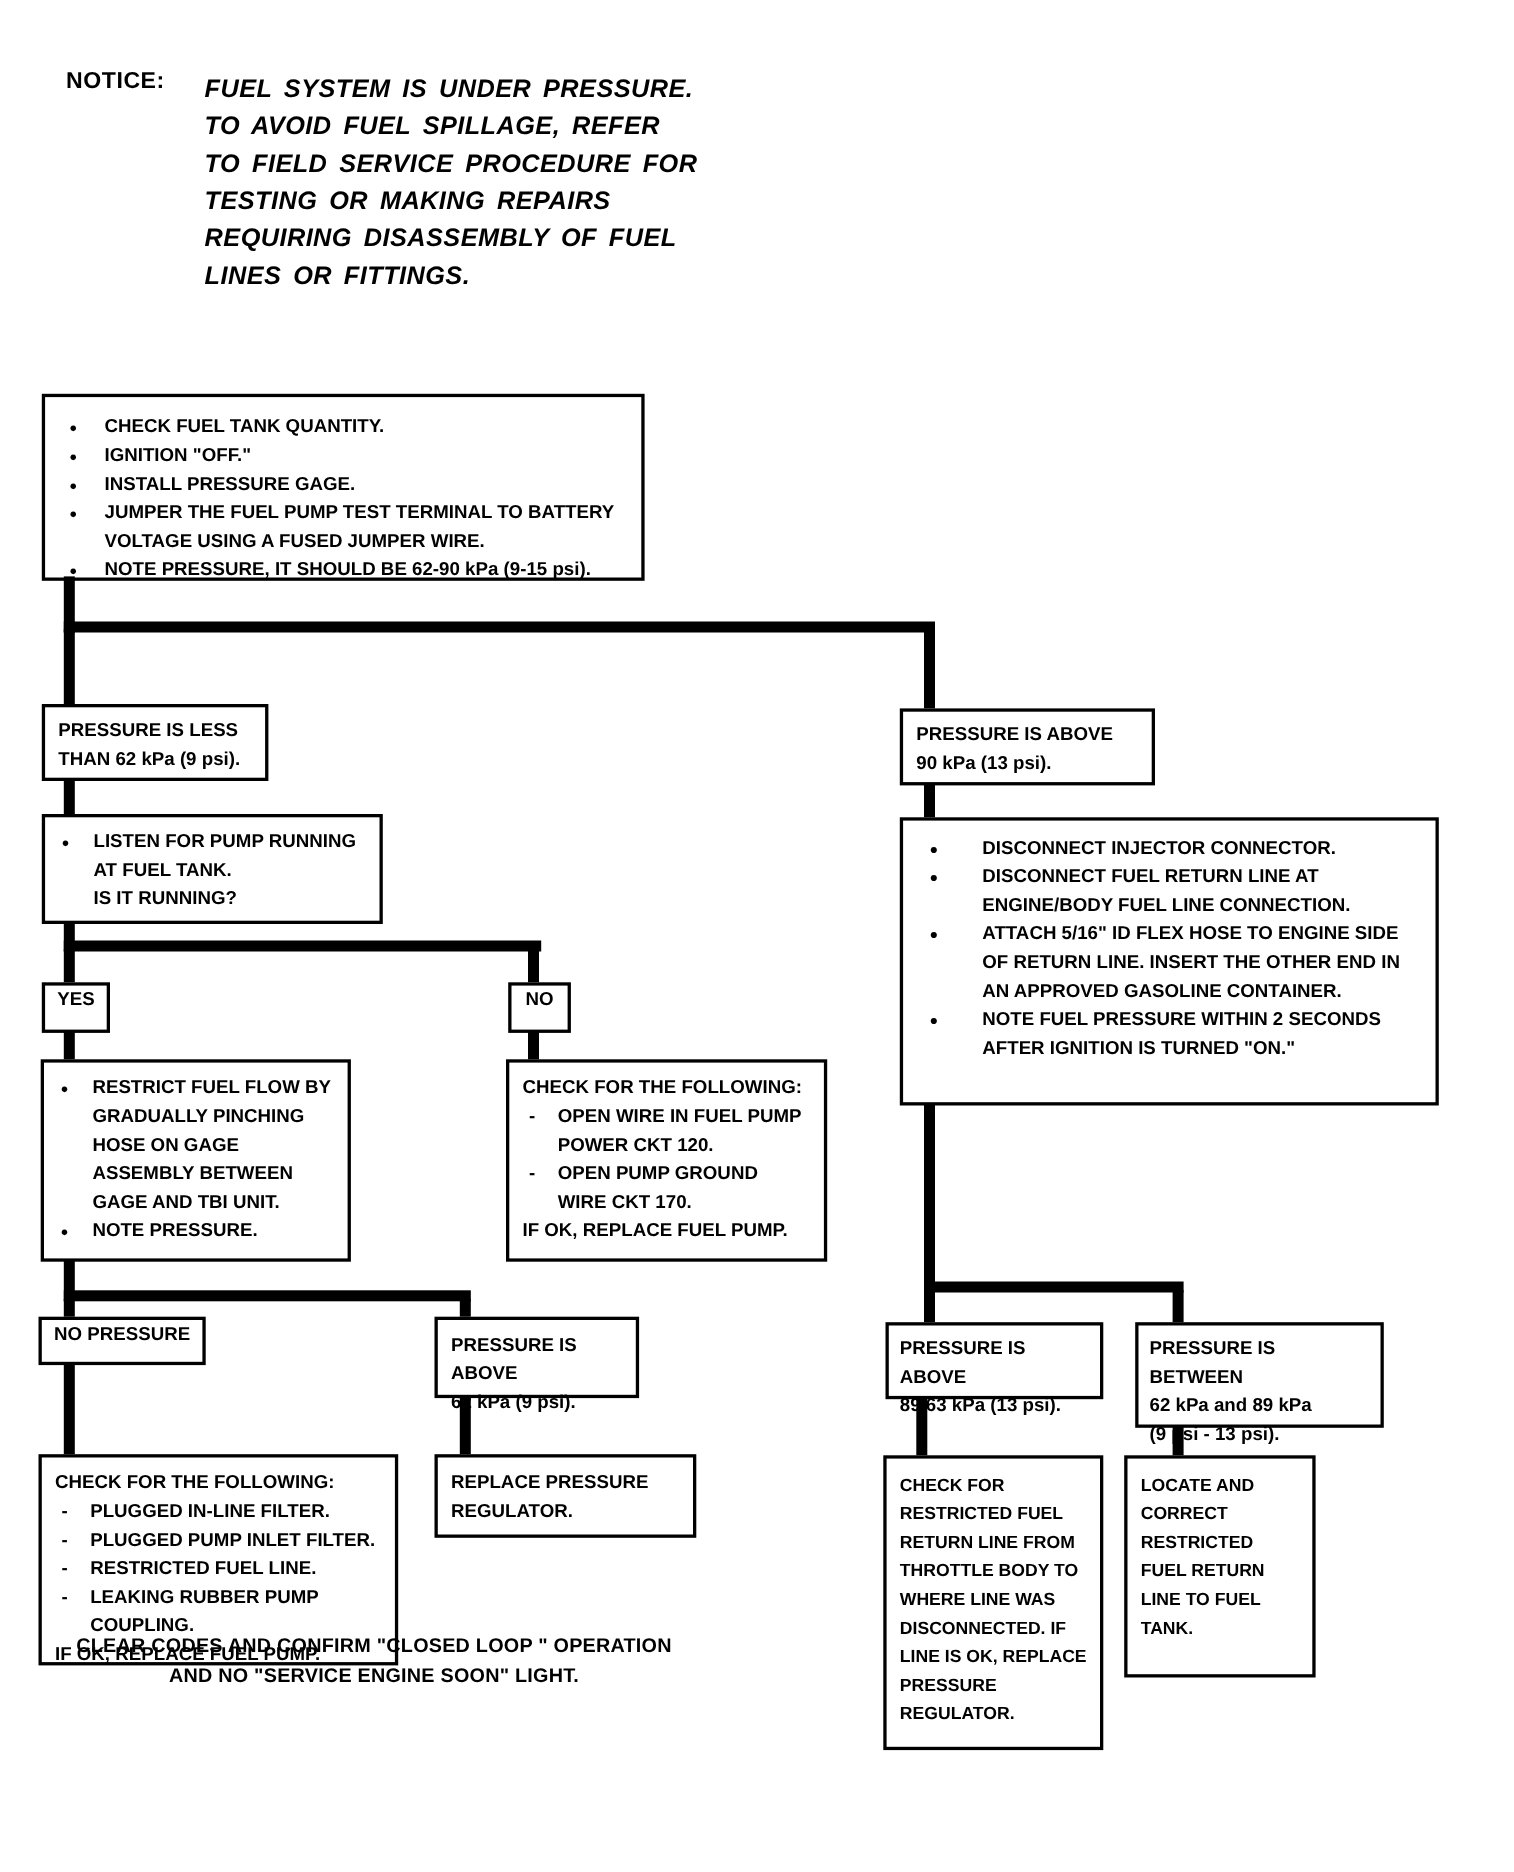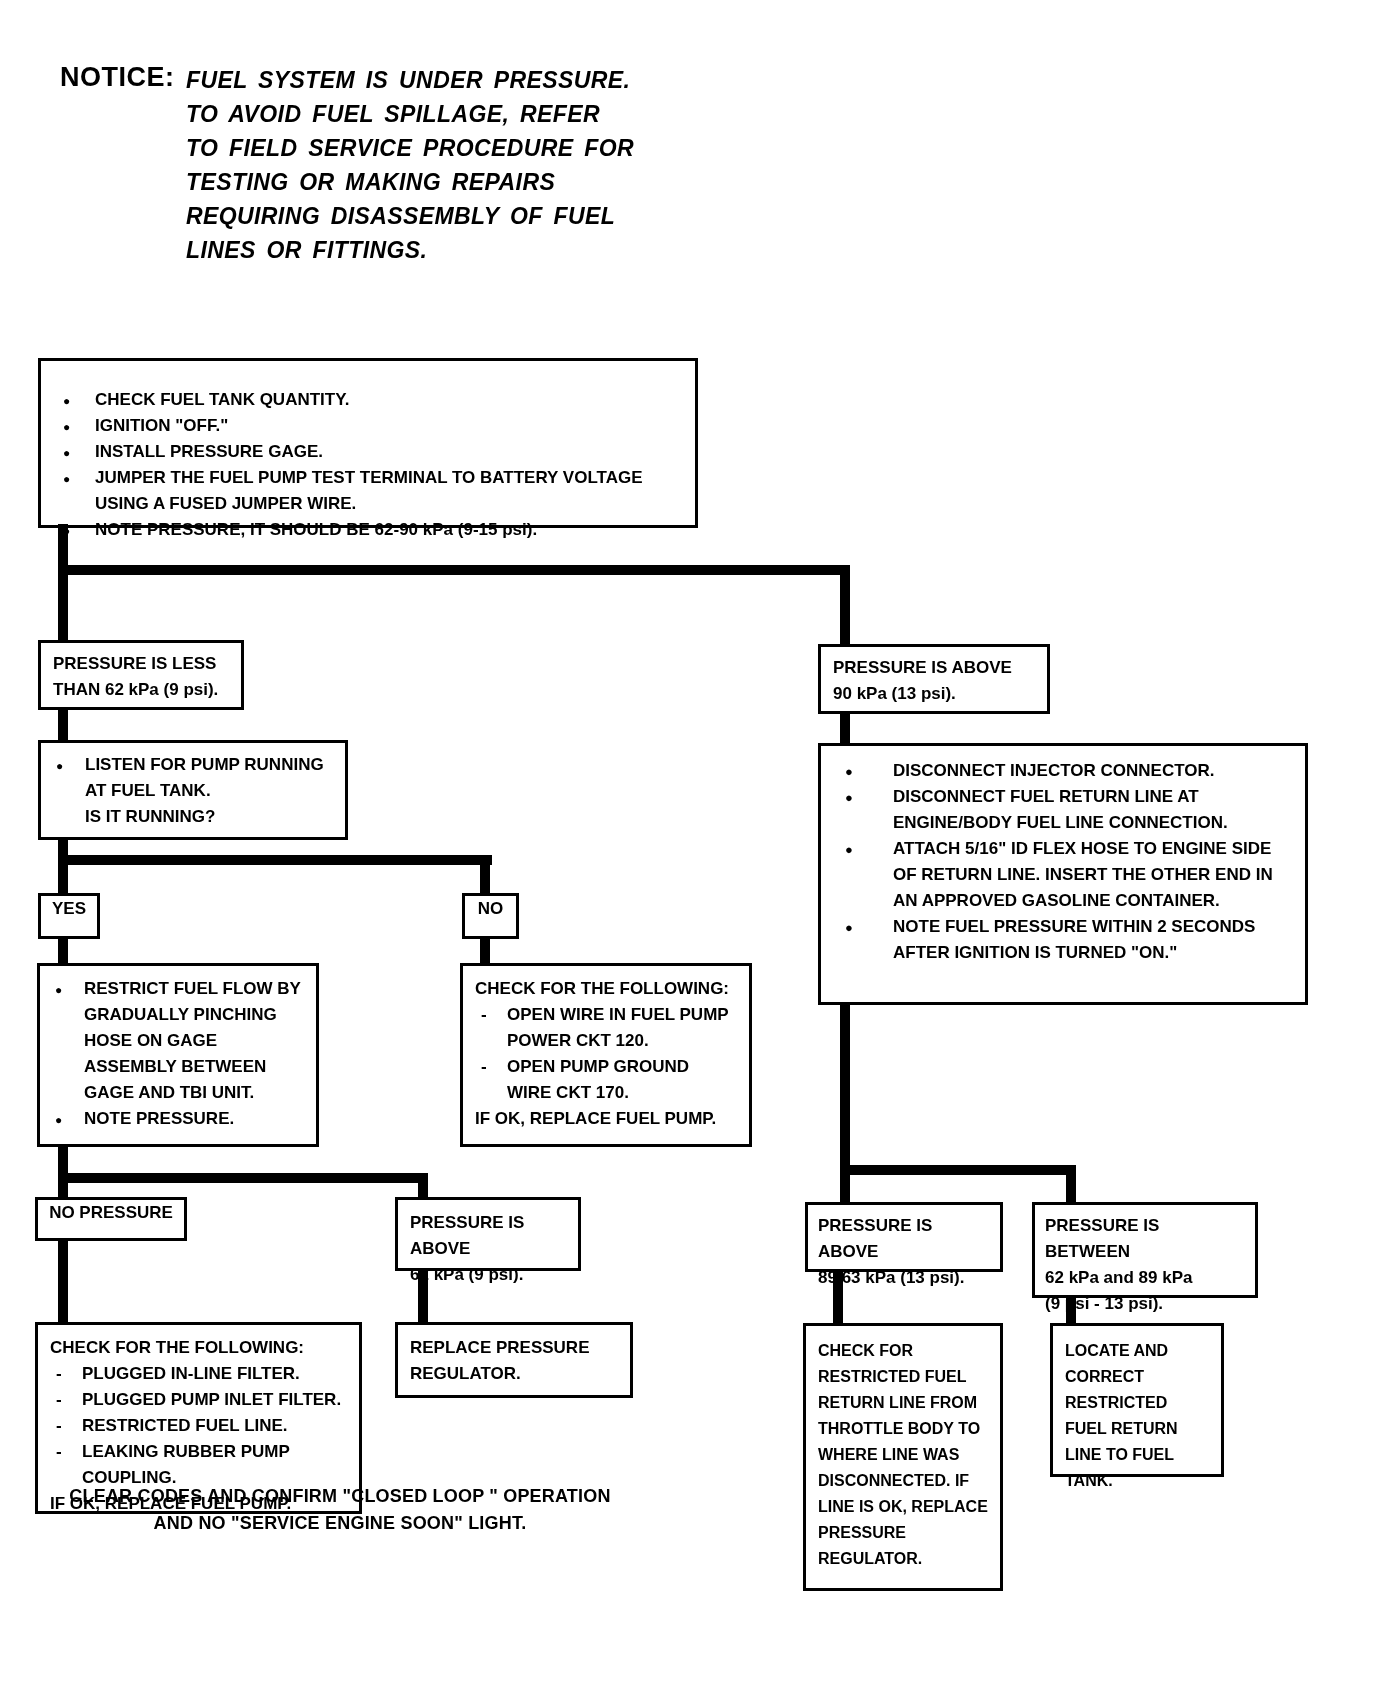--- a/index.html
+++ b/index.html
@@ -3,21 +3,21 @@
 <meta charset="utf-8">
 <style>
   html,body{margin:0;padding:0;background:#ffffff;}
   .page{
     position:relative;width:1376px;height:1702px;background:#fff;
     font-family:"Liberation Sans","DejaVu Sans",sans-serif;color:#000;
     overflow:hidden;
   }
   .notice-label{
     position:absolute;left:60px;top:62px;
-    font-size:27px;font-weight:bold;letter-spacing:.5px;
+    font-size:21px;font-weight:bold;letter-spacing:.5px;
   }
   .notice-text{
     position:absolute;left:186px;top:63px;width:452px;
     font-size:23px;font-weight:bold;font-style:italic;
     line-height:34px;letter-spacing:.4px;word-spacing:4px;
   }
   .box{
     position:absolute;border:3px solid #000;background:#fff;
     box-sizing:border-box;font-weight:bold;font-size:17px;line-height:26px;
     padding:8px 12px;
@@ -37,21 +37,21 @@
   }
 </style>
 </head>
 <body>
 
 <div class="page">
 
   <div class="notice-label">NOTICE:</div>
   <div class="notice-text">FUEL SYSTEM IS UNDER PRESSURE. TO AVOID FUEL SPILLAGE, REFER TO FIELD SERVICE PROCEDURE FOR TESTING OR MAKING REPAIRS REQUIRING DISASSEMBLY OF FUEL LINES OR FITTINGS.</div>
 
-  <div class="box" style="left:38px;top:358px;width:660px;height:170px;padding:26px 14px;">
+  <div class="box" style="left:38px;top:358px;width:548px;height:170px;padding:14px 14px;">
     <div class="li bullet gut40">CHECK FUEL TANK QUANTITY.</div>
     <div class="li bullet gut40">IGNITION "OFF."</div>
     <div class="li bullet gut40">INSTALL PRESSURE GAGE.</div>
     <div class="li bullet gut40">JUMPER THE FUEL PUMP TEST TERMINAL TO BATTERY VOLTAGE USING A FUSED JUMPER WIRE.</div>
     <div class="li bullet gut40">NOTE PRESSURE, IT SHOULD BE 62-90 kPa (9-15 psi).</div>
   </div>
 
   <div class="conn" style="left:58px;top:524px;width:10px;height:51px;"></div>
   <div class="conn" style="left:58px;top:565px;width:792px;height:10px;"></div>
   <div class="conn" style="left:58px;top:572px;width:10px;height:70px;"></div>
@@ -157,21 +157,21 @@
     <div>(9 psi - 13 psi).</div>
   </div>
 
   <div class="conn" style="left:833px;top:1270px;width:10px;height:55px;"></div>
   <div class="conn" style="left:1066px;top:1296px;width:10px;height:30px;"></div>
 
   <div class="box" style="left:803px;top:1323px;width:200px;height:268px;padding:12px 12px;font-size:16px;">
     <div>CHECK FOR RESTRICTED FUEL RETURN LINE FROM THROTTLE BODY TO WHERE LINE WAS DISCONNECTED.  IF LINE IS OK, REPLACE PRESSURE REGULATOR.</div>
   </div>
 
-  <div class="box" style="left:1022px;top:1323px;width:174px;height:154px;padding:12px 12px;font-size:16px;margin-left:28px;">
+  <div class="box" style="left:1022px;top:1323px;width:174px;height:202px;padding:12px 12px;font-size:16px;">
     <div>LOCATE AND CORRECT RESTRICTED FUEL RETURN LINE TO FUEL TANK.</div>
   </div>
 
   <div class="footer">
     <div>CLEAR CODES AND CONFIRM "CLOSED LOOP " OPERATION</div>
     <div>AND NO "SERVICE ENGINE SOON" LIGHT.</div>
   </div>
 
 </div>
 

